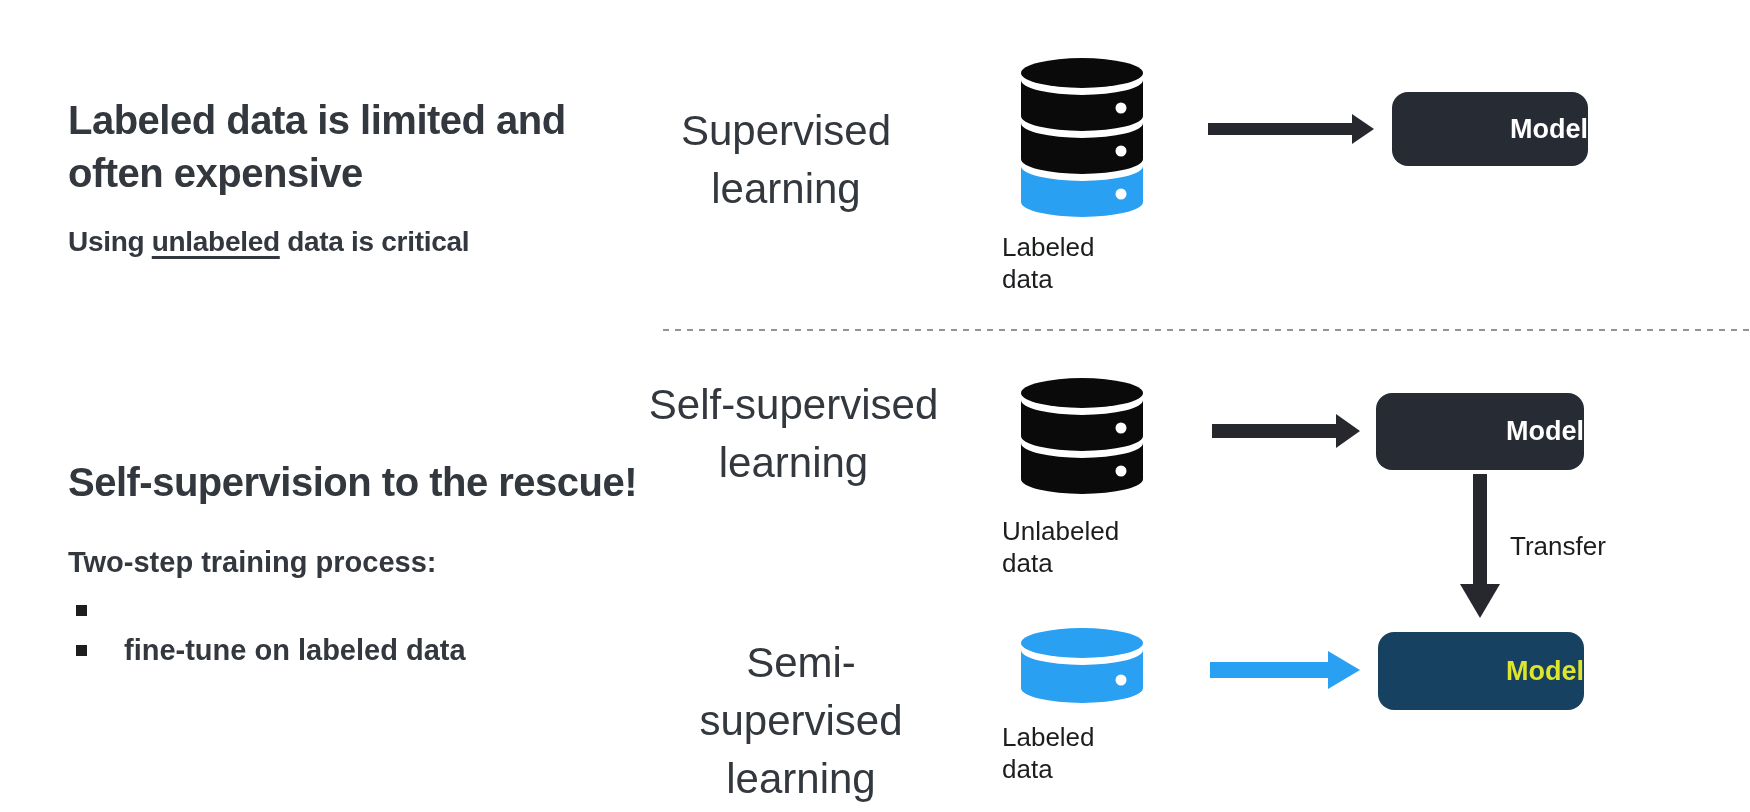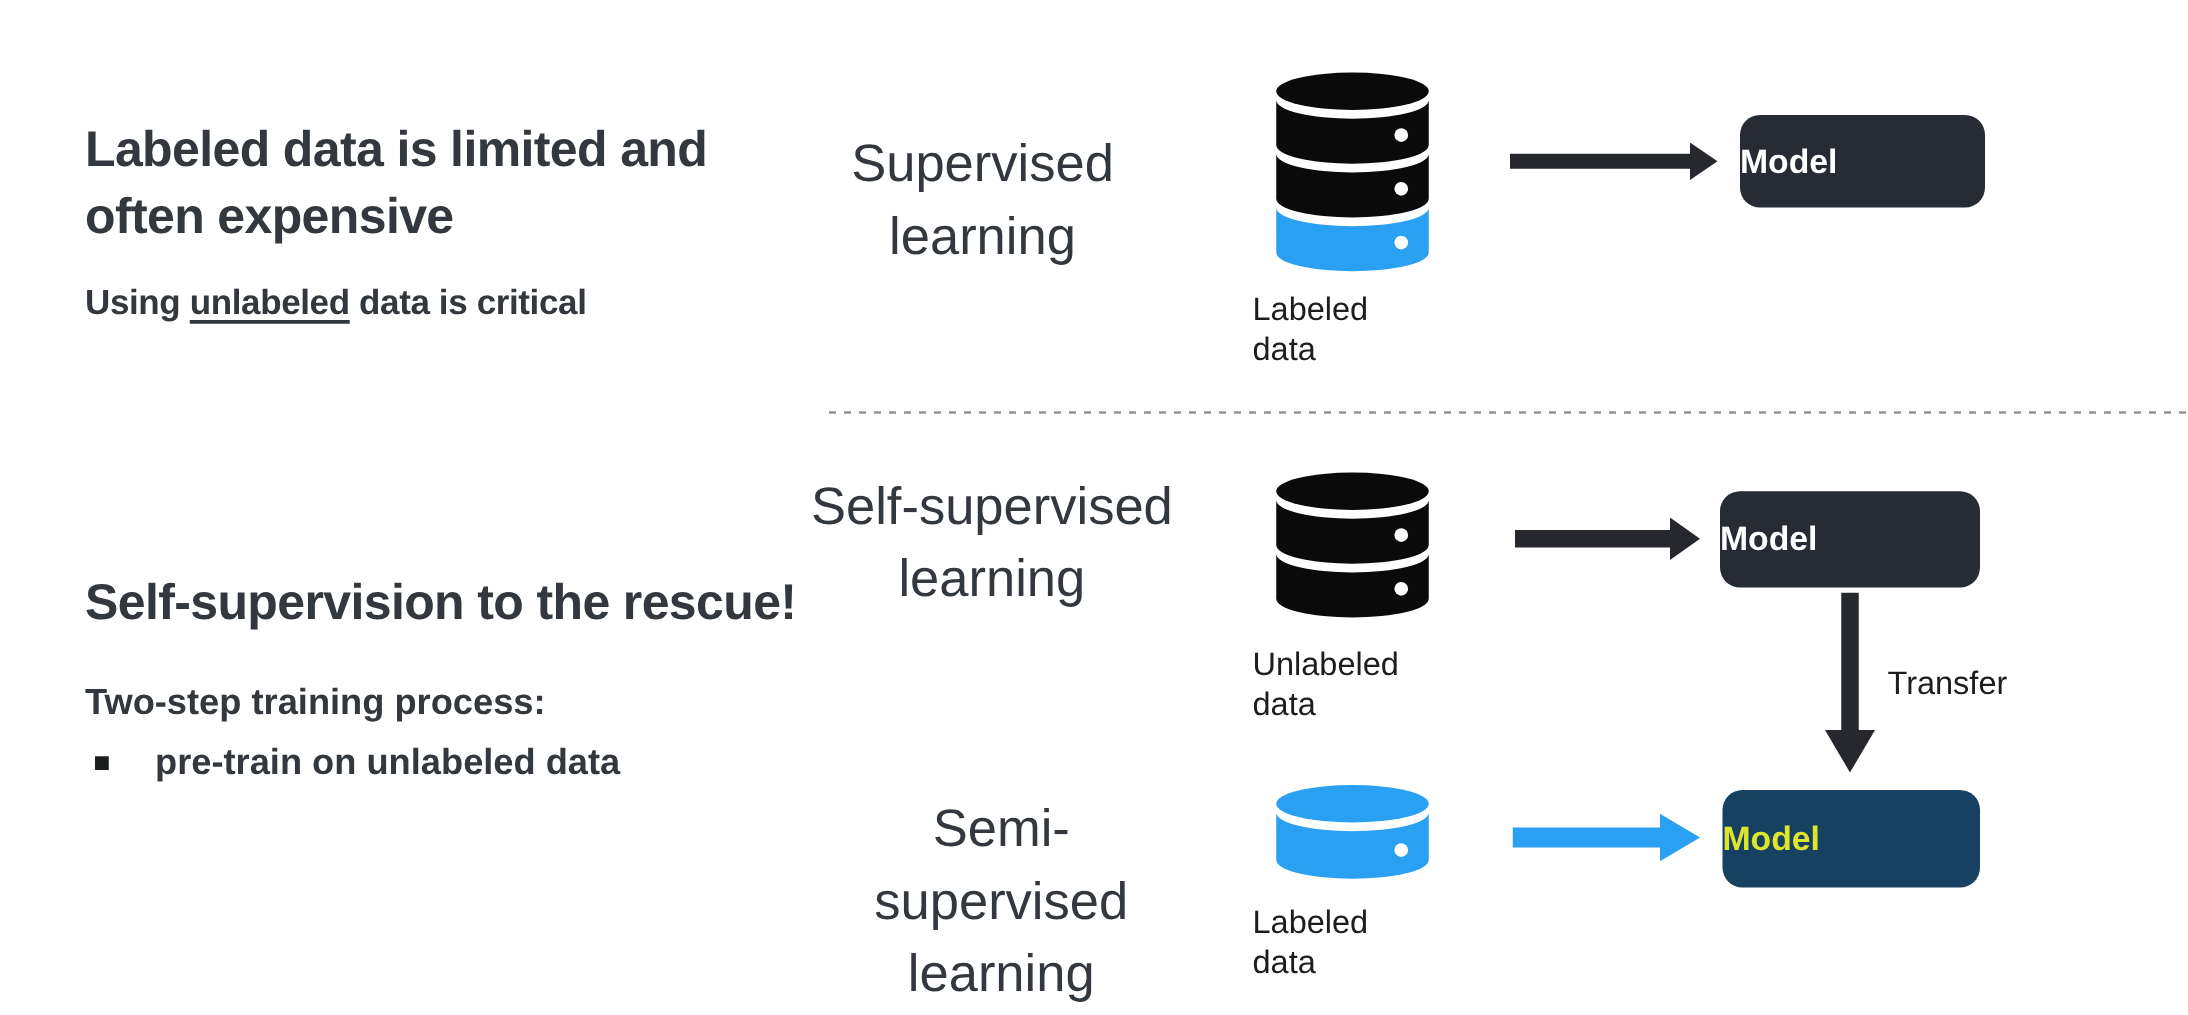--- a/index.html
+++ b/index.html
@@ -39,21 +39,21 @@
   .fill-blue{fill:var(--accent-blue,#2aa0f2);}
   .fill-arrow{fill:var(--arrow-dark,#26282e);}
   .fill-white{fill:#ffffff;}
   .arrow{position:absolute;}
   #arrow1{left:1192px;top:114px;}
   #arrow2{left:1196px;top:414px;}
   #arrow3{left:1194px;top:651px;}
   #transfer-arrow{left:1444px;top:474px;}
   #transfer-label{position:absolute;left:1494px;top:531px;font-size:26px;color:var(--caption-dark);}
   .model-box{
-    position:absolute;border-radius:16px;display:flex;align-items:center;justify-content:flex-start;
+    position:absolute;border-radius:16px;display:flex;align-items:center;justify-content:flex-end;
     background:var(--box-charcoal,#272b33);color:#fff;font-size:27px;font-weight:700;
   }
   #model1{left:1376px;top:92px;width:196px;height:74px;}
   #model2{left:1360px;top:393px;width:208px;height:77px;}
   #model3{left:1362px;top:632px;width:206px;height:78px;background:var(--box-navy,#164160);color:var(--model-yellow,#dfe52d);}
   #divider{
     position:absolute;left:647px;top:329px;width:1092px;height:2px;
     background:repeating-linear-gradient(90deg,var(--divider-gray,#8f959b) 0 6px,transparent 6px 12px);
   }
 </style>
@@ -69,21 +69,24 @@
     <span>Using </span><span class="u">unlabeled</span><span> data is critical</span>
   </div>
 
   <div class="headline" id="headline2">Self-supervision to the rescue!</div>
 
   <div id="process-title">Two-step training process:</div>
 
   <ul class="bullet-list">
     <li class="bullet-item">
       <span class="bullet-square"></span>
-      <span>pre-train on unlabeled data</span>
+    </li>
+    <li class="bullet-item">
+      <span class="bullet-square"></span>
+      <span>fine-tune on labeled data</span>
     </li>
   </ul>
 
   <div class="row-label pre" id="label-supervised">Supervised
 learning</div>
 
   <svg class="db-icon" id="db1" viewBox="0 0 126 164">
     <g class="fill-ink">
       <ellipse cx="63" cy="17" rx="61" ry="15"></ellipse>
       <path d="M2 24 A61 15 0 0 0 124 24 L124 60 A61 15 0 0 1 2 60 Z"></path>

